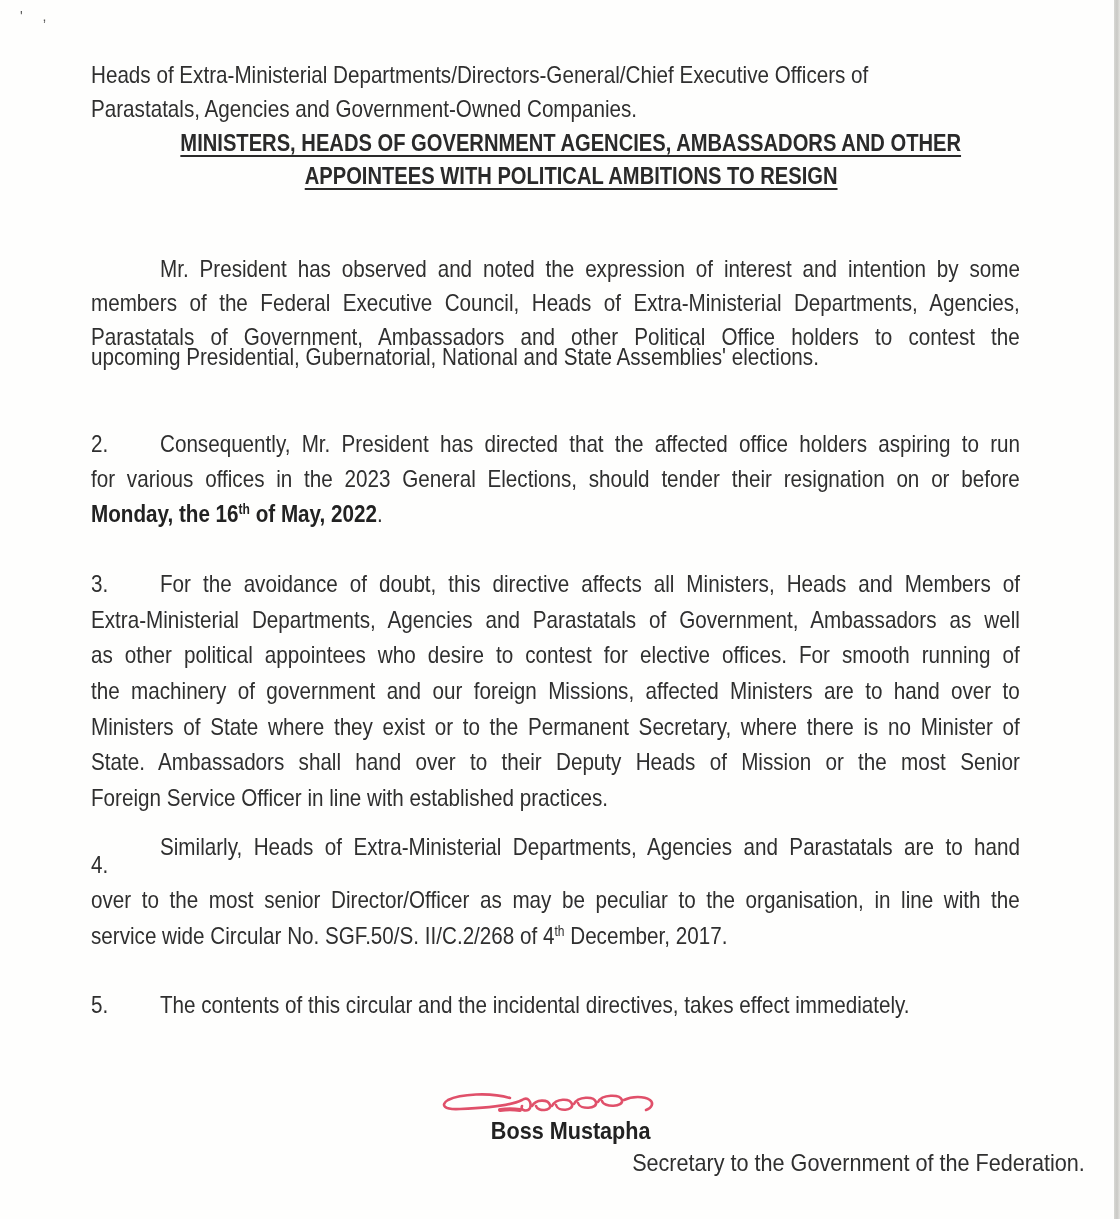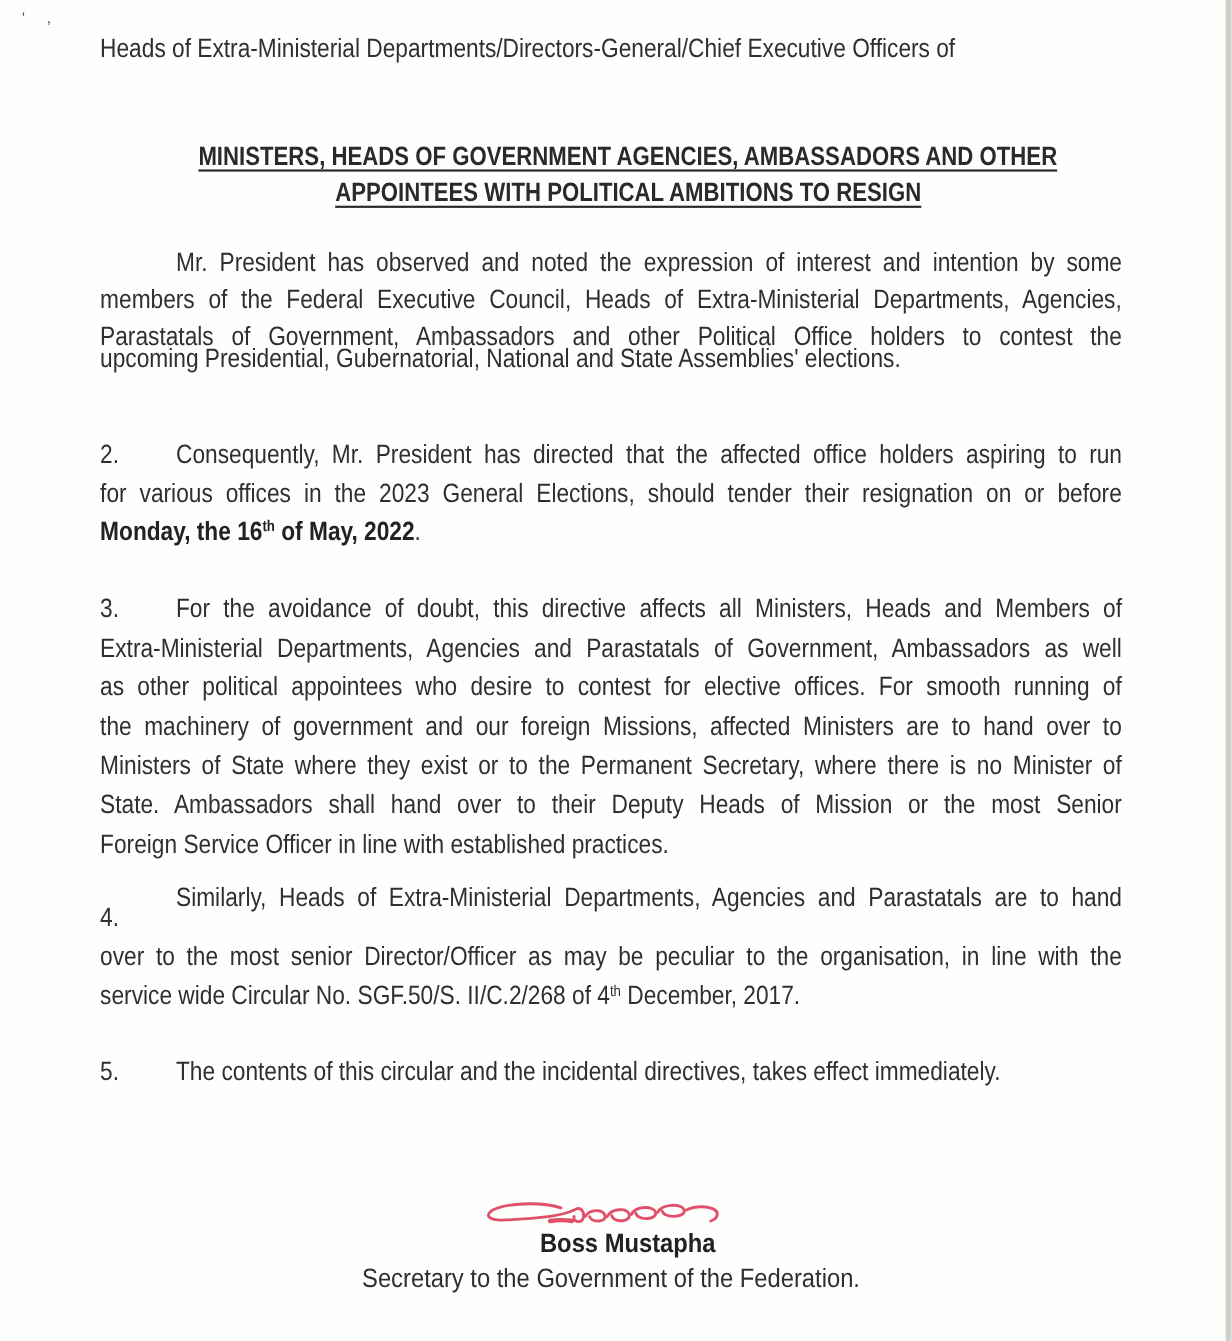--- a/index.html
+++ b/index.html
@@ -36,20 +36,21 @@
       letter-spacing: 8px;
     }
     .line {
       position: absolute;
       left: 91px;
       width: 929px;
       font-size: 24px;
       line-height: 34px;
       white-space: nowrap;
       transform-origin: left top;
+      margin-top: 30px;
     }
     .cond {
       display: inline-block;
       transform: scaleX(0.86);
       transform-origin: left center;
     }
     .just {
       display: block;
       text-align: justify;
       text-align-last: justify;
@@ -99,35 +100,38 @@
       margin-left: 16px;
     }
     .sig-name span, .sig-title span {
       display: inline-block;
       transform: scaleX(0.9);
     }
     .sig-title {
       position: absolute;
       left: 0; width: 1110px;
       top: 1146px;
-      text-align: center;
+      text-align: right;
       font-size: 24px;
       line-height: 34px;
       color: #2f2f2f;
     }
   </style>
 </head>
 <body>
 
 <div class="page">
 
   <div class="corner-marks">' ,</div>
 
   <div class="line" style="top:28px">
     <span class="cond">Heads of Extra-Ministerial Departments/Directors-General/Chief  Executive Officers of</span>
+  </div>
+  <div class="line" style="top:62px">
+    <span class="cond">Parastatals, Agencies and Government-Owned Companies.</span>
   </div>
 
   <div class="heading" style="top:127px">
     <span>MINISTERS, HEADS OF GOVERNMENT AGENCIES, AMBASSADORS AND  OTHER</span>
   </div>
   <div class="heading" style="top:160px">
     <span>APPOINTEES WITH POLITICAL AMBITIONS TO RESIGN</span>
   </div>
 
   <div>

